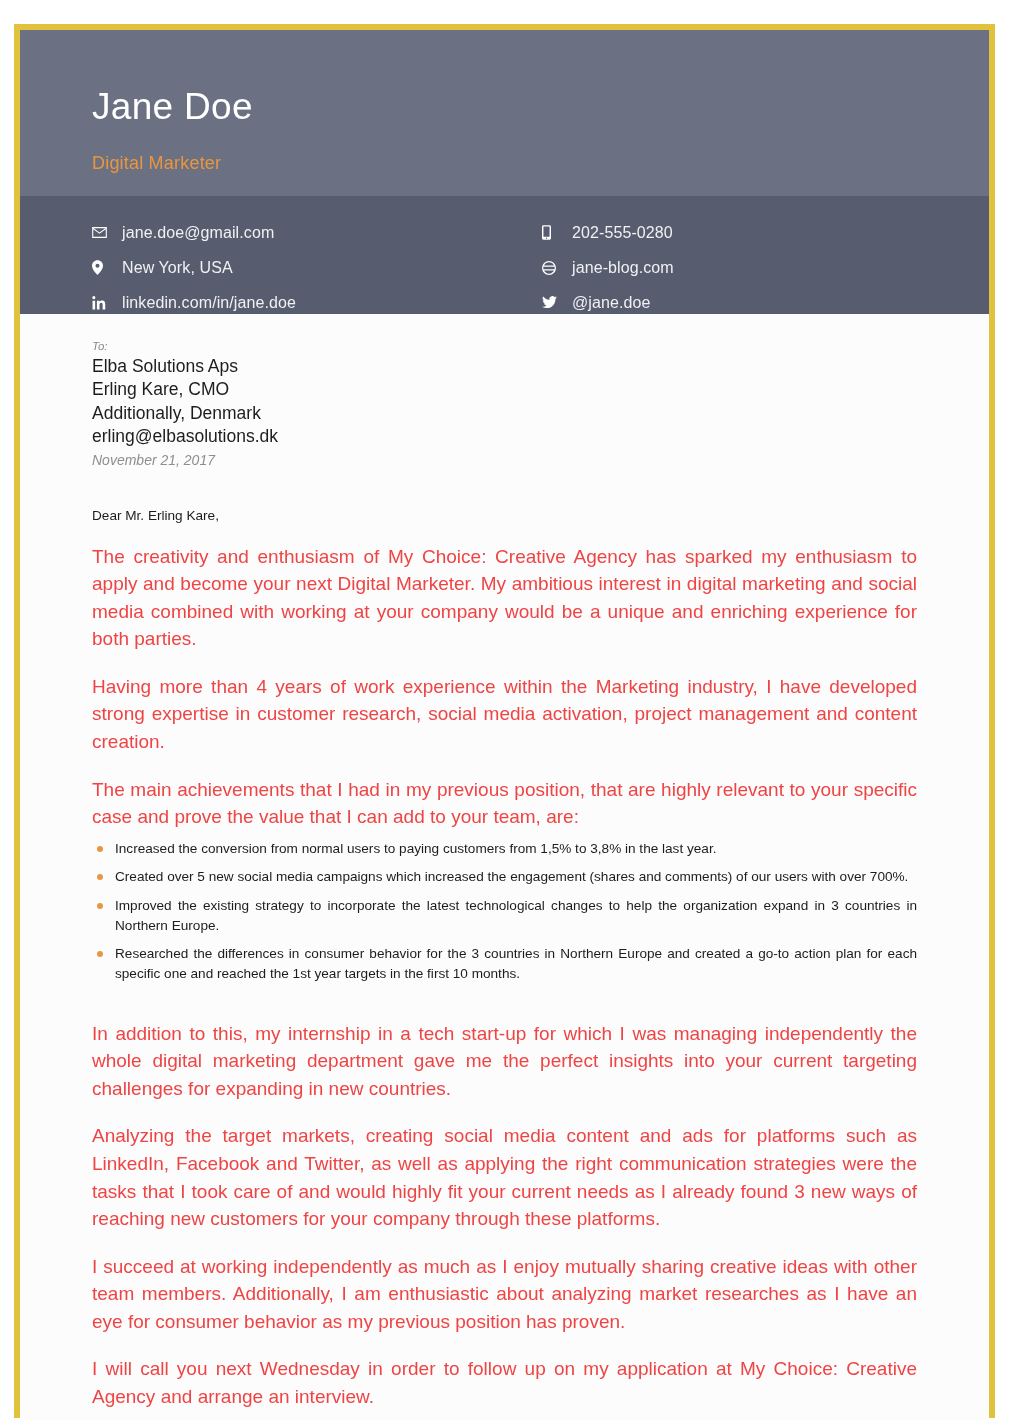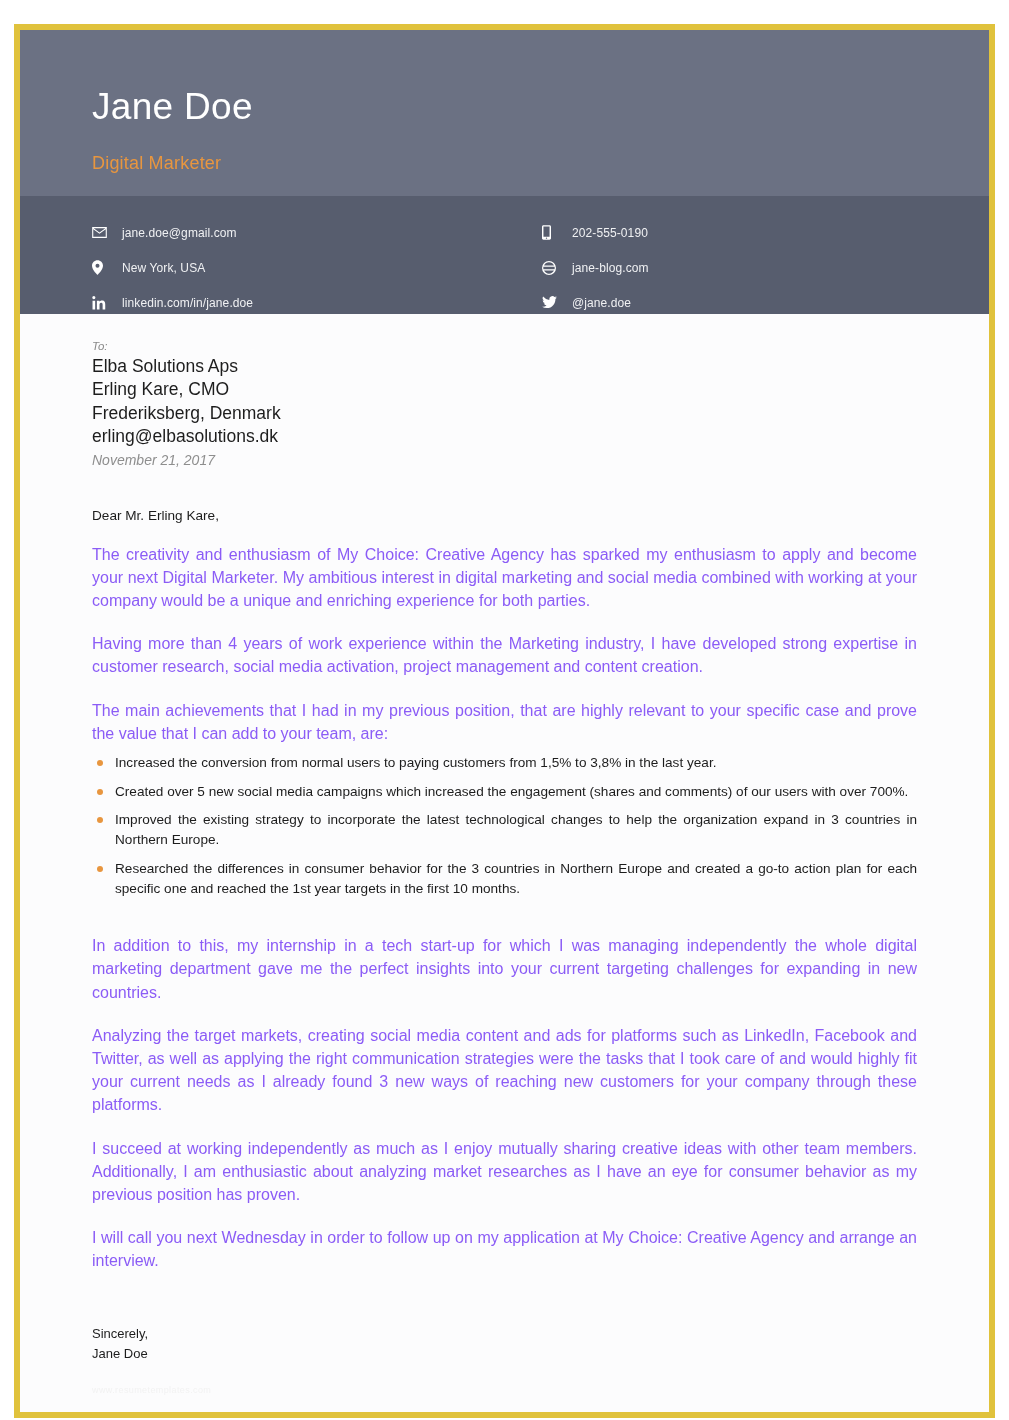--- a/index.html
+++ b/index.html
@@ -60,21 +60,21 @@
   .contact-icon {
     width: 22px;
     min-width: 22px;
     display: flex;
     align-items: center;
     justify-content: flex-start;
     color: #ffffff;
   }
   .contact-icon svg { display: block; fill: #ffffff; }
   .contact-text {
-    font-size: 12px;
+    font-size: 16px;
     color: #f0f1f3;
     letter-spacing: 0.1px;
     margin-left: 8px;
   }
 
   
   .letter {
     padding: 26px 72px 0 72px;
     background: #fcfcfd;
   }
@@ -98,22 +98,22 @@
     margin-top: 3px;
   }
 
   .salutation {
     font-size: 13.6px;
     color: #1d1d1d;
     margin-top: 38px;
   }
 
   .body-par {
-    font-size: 16px;
-    color: #8b5cf6;
+    font-size: 19px;
+    color: #ef4444;
     line-height: 1.45;
     text-align: justify;
     margin-top: 20px;
   }
 
   .bullet-list {
     margin-top: 8px;
     list-style: none;
   }
   .bullet-item {
@@ -196,21 +196,21 @@
     </div>
 
     <div class="contact-col right">
 
       <div class="contact-row">
         <span class="contact-icon">
           <svg width="9" height="15" viewBox="0 0 10 16">
               <path d="M1.6 0h6.8c.9 0 1.6.7 1.6 1.6v12.8c0 .9-.7 1.6-1.6 1.6H1.6C.7 16 0 15.3 0 14.4V1.6C0 .7.7 0 1.6 0zm0 1.4v11.4h6.8V1.4H1.6zm3.4 12.1a.75.75 0 1 0 0 1.5.75.75 0 0 0 0-1.5z"></path>
             </svg>
         </span>
-        <span class="contact-text">202-555-0190</span>
+        <span class="contact-text">202-555-0280</span>
       </div>
 
       <div class="contact-row">
         <span class="contact-icon">
           <svg width="14" height="14" viewBox="0 0 16 16">
               <path d="M8 0a8 8 0 1 0 0 16A8 8 0 0 0 8 0zM1.5 8c0-.5.06-1 .17-1.45h12.66c.11.45.17.95.17 1.45s-.06 1-.17 1.45H1.67A6.3 6.3 0 0 1 1.5 8zm.8 2.9h11.4A6.55 6.55 0 0 1 8 14.5a6.55 6.55 0 0 1-5.7-3.6zM8 1.5a6.55 6.55 0 0 1 5.7 3.6H2.3A6.55 6.55 0 0 1 8 1.5z"></path>
             </svg>
         </span>
         <span class="contact-text">jane-blog.com</span>
       </div>
@@ -226,21 +226,21 @@
 
     </div>
   </div>
 
   <div class="letter">
 
     <div>
       <div class="to-label">To:</div>
       <div class="recipient-line">Elba Solutions Aps</div>
       <div class="recipient-line">Erling Kare, CMO</div>
-      <div class="recipient-line">Frederiksberg, Denmark</div>
+      <div class="recipient-line">Additionally, Denmark</div>
       <div class="recipient-line">erling@elbasolutions.dk</div>
       <div class="letter-date">November 21, 2017</div>
     </div>
 
     <div class="salutation">Dear Mr. Erling Kare,</div>
 
     <p class="body-par">The creativity and enthusiasm of My Choice: Creative Agency has sparked my enthusiasm to apply and become your next Digital Marketer. My ambitious interest in digital marketing and social media combined with working at your company would be a unique and enriching experience for both parties.</p>
     <p class="body-par">Having more than 4 years of work experience within the Marketing industry, I have developed strong expertise in customer research, social media activation, project management and content creation.</p>
     <p class="body-par">The main achievements that I had in my previous position, that are highly relevant to your specific case and prove the value that I can add to your team, are:</p>
 

